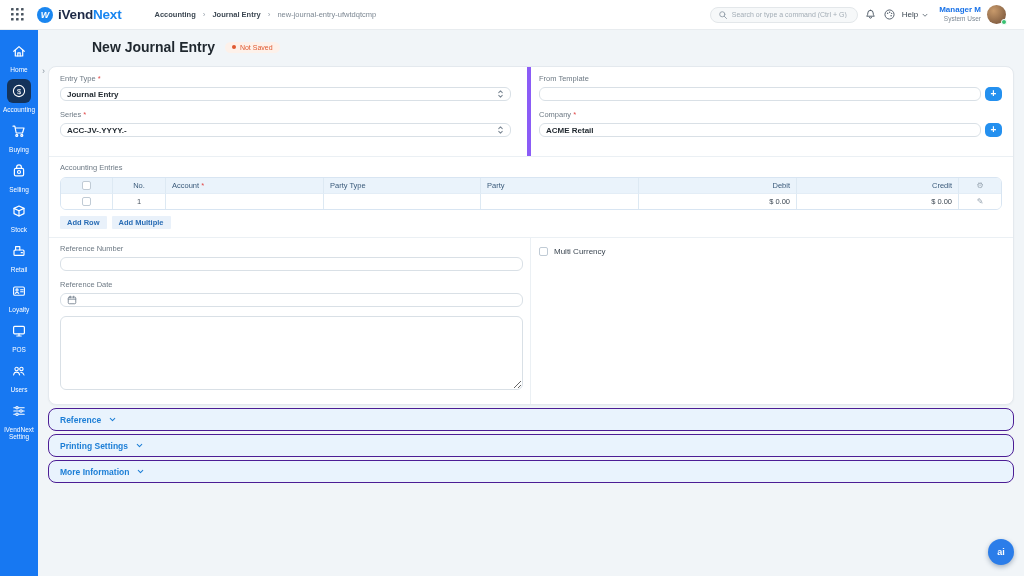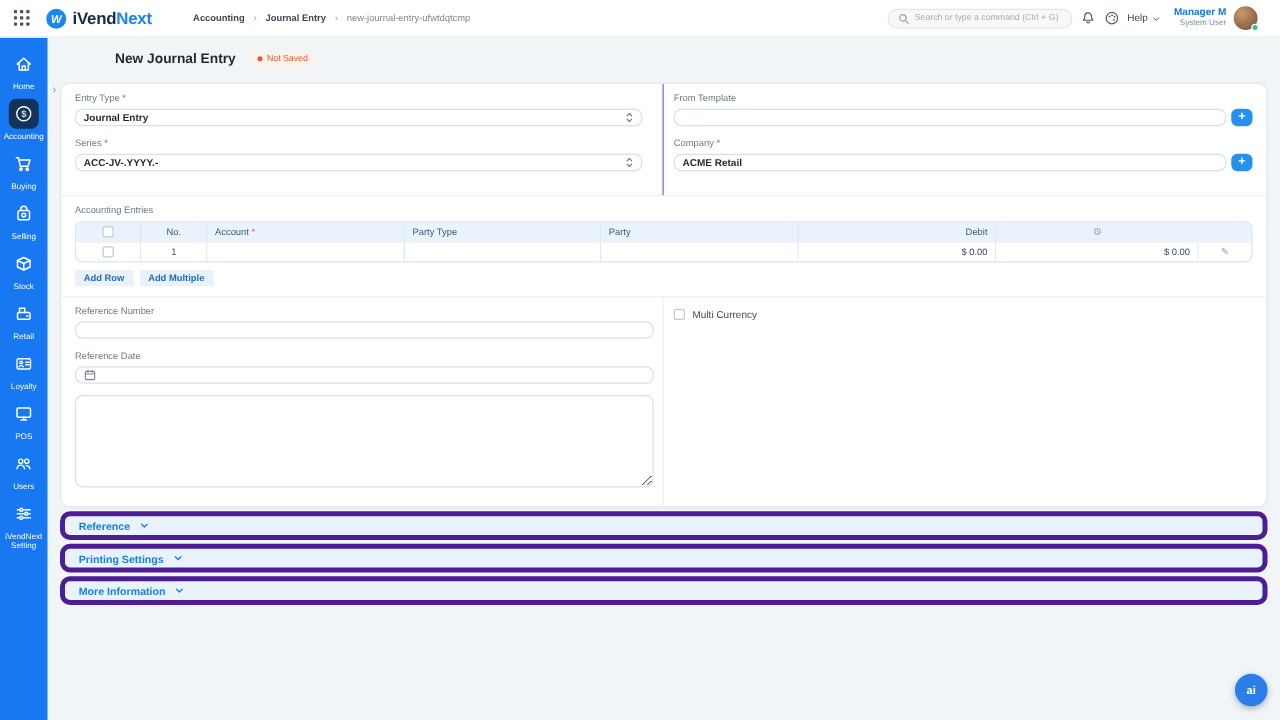--- a/index.html
+++ b/index.html
@@ -46,35 +46,35 @@
     gap:3px; cursor:pointer; padding-top:2px; }
   .sb-ico { width:24px; height:24px; display:flex; align-items:center; justify-content:center; border-radius:6px; }
   .sb-item.active .sb-ico { background:var(--sidebar_active,#14335b); }
   .sb-label { font-size:6.5px; color:#fff; text-align:center; line-height:1.15; width:36px; }
 
   
   .main { position:absolute; left:38px; top:30px; width:986px; height:546px; }
   .expand-toggle { position:absolute; left:4px; top:37px; font-size:9px; color:#8a95a0; cursor:pointer; line-height:1; }
 
   .page-head { display:flex; align-items:center; height:26px; margin:4px 10px 0 10px; padding:0 1px 0 7px; }
-  .page-title { font-size:11px; font-weight:bold; color:#1f272e;padding-left:37px; }
+  .page-title { font-size:14px; font-weight:bold; color:#1f272e;padding-left:37px; }
   .status-pill { margin-left:10px; display:flex; align-items:center; gap:4px;
     background:#fdf1ea; border-radius:8px; padding:2px 7px; }
   .status-dot { width:4px; height:4px; border-radius:50%; background:var(--status_not_saved,#e0582f); }
   .status-txt { font-size:7px; color:var(--status_not_saved,#e0582f); }
   .head-actions { margin-left:auto; display:flex; align-items:center; gap:5px; }
   .btn { height:16px; display:flex; align-items:center; gap:4px; padding:0 8px; border-radius:7px;
     font-size:8px; color:#3c4752; background:#fff; border:1px solid #d8dee4; cursor:pointer; }
   .btn.primary { background:var(--accent,#2490ef); border-color:var(--accent,#2490ef); color:#fff; font-weight:bold; }
 
   
   .card { width:966px; margin:6px 0 0 10px; background:#fff; border:1px solid #e4e9ee;
     border-radius:8px; box-shadow:0 1px 2px rgba(25,39,52,.04); overflow:hidden; }
   .two-col { display:grid; grid-template-columns:1fr 1fr; }
-  .col-l { padding:7px 16px 10px 11px; border-right:1px solid #8b5cf6; }
+  .col-l { padding:7px 16px 10px 11px; border-right:4px solid #8b5cf6; }
   .col-r { padding:7px 11px 10px 8px; }
   .f-label { font-size:7.5px; color:#6e7a85; margin-bottom:4px; display:block; }
   .req { color:#e24c4c; }
   .field { margin-bottom:9px; }
   .control, .sel, .inp, .dateinp { height:14px; border:1px solid #d9e0e6; border-radius:6px; background:#fff; }
   .sel { display:flex; align-items:center; justify-content:space-between; padding:0 6px; cursor:pointer; }
   .sel .val { font-size:8px; font-weight:bold; color:#1f272e; }
   .inp-row { display:flex; align-items:center; gap:4px; }
   .inp { flex:1; padding:0 6px; font-size:8px; font-weight:bold; color:#1f272e;
     font-family:"Liberation Sans",sans-serif; outline:none; width:100%; }
@@ -110,21 +110,21 @@
   .low-l { padding:6px 7px 8px 11px; border-right:1px solid #ebf0f4; }
   .low-r { padding:6px 11px 8px 8px; }
   .chk-row { display:flex; align-items:center; gap:6px; margin-top:3px; cursor:pointer; }
   .chk-label { font-size:8px; color:#3c4752; }
   textarea.remark { width:100%; height:74px; border:1px solid #d9e0e6; border-radius:6px;
     resize:vertical; font-family:"Liberation Sans",sans-serif; font-size:8px; padding:4px 6px;
     color:#1f272e; outline:none; }
 
   
   .fold { width:966px; margin:3px 0 0 10px; height:23px; background:var(--section_header_bg,#e9f3fd);
-    border:4px solid #4c1d95; border-radius:8px; display:flex; align-items:center; gap:7px;
+    border:1px solid #4c1d95; border-radius:8px; display:flex; align-items:center; gap:7px;
     padding:0 11px; cursor:pointer; }
   .fold-label { font-size:8.5px; font-weight:bold; color:var(--link,#1c7ed6); }
 
   
   .fab { position:absolute; right:10px; bottom:11px; width:26px; height:26px; border-radius:50%;
     background:#2b7de9; color:#fff; display:flex; align-items:center; justify-content:center;
     font-size:9px; font-weight:bold; cursor:pointer; box-shadow:0 2px 5px rgba(20,50,90,.35); }
 </style>
 </head>
 <body>
@@ -366,20 +366,21 @@
       <div class="grid-tbl">
         <div class="trow head">
           <div class="tcell c">
               <span class="cbx"></span>
             </div>
           <div class="tcell c hd">No.</div>
           <div class="tcell hd"><span>Account</span>&nbsp;<span class="req">*</span></div>
           <div class="tcell hd">Party Type</div>
           <div class="tcell hd">Party</div>
           <div class="tcell r hd">Debit</div>
+          <div class="tcell r hd">Credit</div>
           <div class="tcell c">
               <span class="tiny-ic">⚙</span>
             </div>
         </div>
         <div class="trow body">
           <div class="tcell c">
               <span class="cbx"></span>
             </div>
           <div class="tcell c cellval">1</div>
           <div class="tcell"></div>

